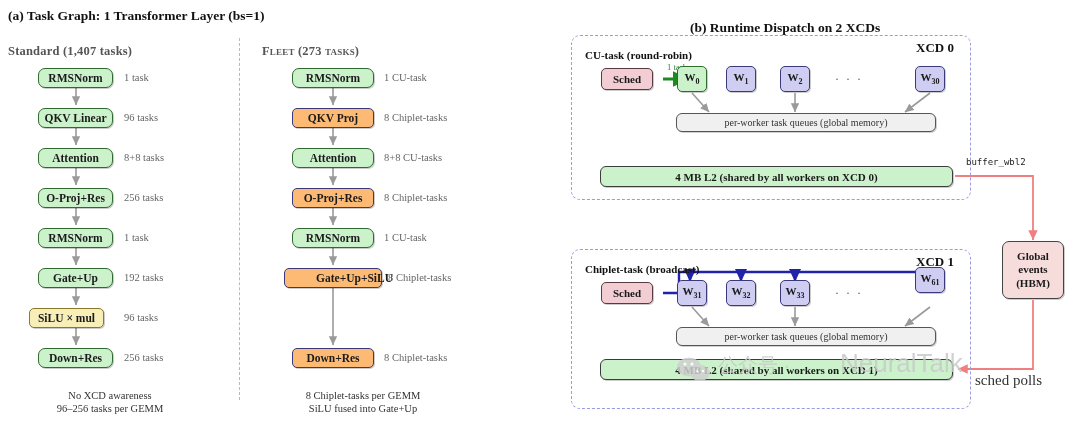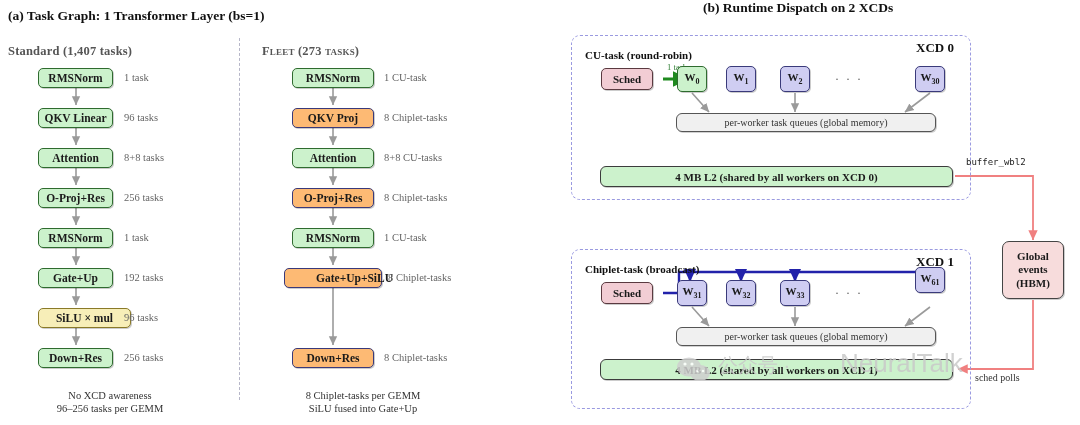--- a/index.html
+++ b/index.html
@@ -6,21 +6,21 @@
   body{width:1080px;height:425px;position:relative;overflow:hidden;
        font-family:"Liberation Serif",serif;color:#1a1a1a;}
   .abs{position:absolute;}
   .ttl{font-weight:bold;font-size:13.5px;color:#111;white-space:nowrap;}
   .colhead{font-weight:bold;font-size:12.5px;color:#555;white-space:nowrap;letter-spacing:.2px;}
   .sc{font-variant:small-caps;}
   .node{box-sizing:border-box;height:20px;border:1.3px solid #3c3c3c;border-radius:5px;
         display:flex;align-items:center;justify-content:center;
         font-weight:bold;font-size:11.5px;white-space:nowrap;
         box-shadow:1px 1px 0 rgba(0,0,0,.20);}
-  .n-green{background:#ccf2cc;border-color:#2f6b2f;}
+  .n-green{background:#ccf2cc;border-color:#2f6b2f;border-radius:7px;}
   .n-purple{background:#fdba74;border-color:#3a3a7a;}
   .n-yellow{background:#f7eeb8;border-color:#8a7a28;}
   .note{font-size:10.5px;color:#666;white-space:nowrap;}
   .cap{font-size:10.5px;color:#333;white-space:nowrap;text-align:center;}
   .dashcol{border-left:1px dashed #b6b6c8;}
   .panel{box-sizing:border-box;border:1.5px dashed #9a9ae0;border-radius:9px;}
   .plab{font-weight:bold;font-size:11px;color:#111;white-space:nowrap;margin-top:8px;}
   .pxcd{font-weight:bold;font-size:13px;color:#111;white-space:nowrap;}
   .wbox{box-sizing:border-box;width:30px;height:26px;border:1.3px solid #3a3a7a;border-radius:5px;
         background:#cfcdf2;display:flex;align-items:center;justify-content:center;
@@ -33,21 +33,21 @@
   .qbox{box-sizing:border-box;height:19px;background:#f0f0f0;border:1.3px solid #555;border-radius:6px;
         display:flex;align-items:center;justify-content:center;font-size:10px;color:#333;
         box-shadow:1px 1px 0 rgba(0,0,0,.18);}
   .l2box{box-sizing:border-box;height:21px;background:#ccf2cc;border:1.4px solid #3c3c3c;border-radius:6px;
          display:flex;align-items:center;justify-content:center;font-weight:bold;font-size:11px;
          box-shadow:1px 1px 0 rgba(0,0,0,.20);}
   .gev{box-sizing:border-box;width:62px;height:58px;background:#f7dcdc;border:1.4px solid #444;border-radius:7px;
        display:flex;flex-direction:column;align-items:center;justify-content:center;
        font-weight:bold;font-size:11px;line-height:1.22;box-shadow:1px 1px 0 rgba(0,0,0,.20);}
   .mono{font-family:"DejaVu Sans Mono",monospace;font-size:9px;color:#222;white-space:nowrap;}
-  .small{font-size:10px;color:#333;white-space:nowrap;}
+  .small{font-size:15px;color:#333;white-space:nowrap;}
   .dots{font-size:12px;color:#555;letter-spacing:2px;}
   .glab{font-size:8.5px;color:#2e7d32;white-space:nowrap;}
   svg{position:absolute;top:0;left:0;overflow:visible;pointer-events:none;}
   .wm{position:absolute;font-family:"Liberation Sans",sans-serif;color:#c9c9c9;opacity:.85;
       white-space:nowrap;pointer-events:none;}
 </style>
 </head>
 <body>
 
 <svg width="1080" height="425">
@@ -118,21 +118,21 @@
 <div class="abs node n-green" style="left:38px;top:108px;width:75px;">QKV Linear</div>
 <div class="abs note" style="left:124px;top:112px;">96 tasks</div>
 <div class="abs node n-green" style="left:38px;top:148px;width:75px;">Attention</div>
 <div class="abs note" style="left:124px;top:152px;">8+8 tasks</div>
 <div class="abs node n-green" style="left:38px;top:188px;width:75px;">O-Proj+Res</div>
 <div class="abs note" style="left:124px;top:192px;">256 tasks</div>
 <div class="abs node n-green" style="left:38px;top:228px;width:75px;">RMSNorm</div>
 <div class="abs note" style="left:124px;top:232px;">1 task</div>
 <div class="abs node n-green" style="left:38px;top:268px;width:75px;">Gate+Up</div>
 <div class="abs note" style="left:124px;top:272px;">192 tasks</div>
-<div class="abs node n-yellow" style="left:38px;top:308px;width:93px;">SiLU × mul</div>
+<div class="abs node n-yellow" style="left:29px;top:308px;width:75px;">SiLU × mul</div>
 <div class="abs note" style="left:124px;top:312px;">96 tasks</div>
 <div class="abs node n-green" style="left:38px;top:348px;width:75px;">Down+Res</div>
 <div class="abs note" style="left:124px;top:352px;">256 tasks</div>
 <div class="abs cap" style="left:0px;top:390px;width:220px;">No XCD awareness</div>
 <div class="abs cap" style="left:0px;top:403px;width:220px;">96–256 tasks per GEMM</div>
 
 <div class="abs colhead sc" style="left:262px;top:44px;">Fleet (273 tasks)</div>
 <div class="abs node n-green" style="left:292px;top:68px;width:82px;">RMSNorm</div>
 <div class="abs note" style="left:384px;top:72px;">1 CU-task</div>
 <div class="abs node n-purple" style="left:292px;top:108px;width:82px;">QKV Proj</div>
@@ -143,21 +143,21 @@
 <div class="abs note" style="left:384px;top:192px;">8 Chiplet-tasks</div>
 <div class="abs node n-green" style="left:292px;top:228px;width:82px;">RMSNorm</div>
 <div class="abs note" style="left:384px;top:232px;">1 CU-task</div>
 <div class="abs node n-purple" style="left:284px;top:268px;width:98px;padding-left:43px;">Gate+Up+SiLU</div>
 <div class="abs note" style="left:388px;top:272px;">8 Chiplet-tasks</div>
 <div class="abs node n-purple" style="left:292px;top:348px;width:82px;">Down+Res</div>
 <div class="abs note" style="left:384px;top:352px;">8 Chiplet-tasks</div>
 <div class="abs cap" style="left:248px;top:390px;width:230px;">8 Chiplet-tasks per GEMM</div>
 <div class="abs cap" style="left:248px;top:403px;width:230px;">SiLU fused into Gate+Up</div>
 
-<div class="abs ttl" style="left:690px;top:0;margin-left:13px;">(b) Runtime Dispatch on 2 XCDs</div>
+<div class="abs ttl" style="left:690px;top:20px;">(b) Runtime Dispatch on 2 XCDs</div>
 
 <div class="abs panel" style="left:571px;top:35px;width:400px;height:165px;"></div>
 <div class="abs plab" style="left:585px;top:41px;">CU-task (round-robin)</div>
 <div class="abs pxcd" style="left:916px;top:40px;">XCD 0</div>
 <div class="abs sched" style="left:601px;top:68px;">Sched</div>
 <div class="abs glab" style="left:667px;top:62px;">1 task</div>
 <div class="abs wbox act" style="left:677px;top:66px;">
     <span>W<sub>0</sub></span>
   </div>
 <div class="abs wbox" style="left:726px;top:66px;">

